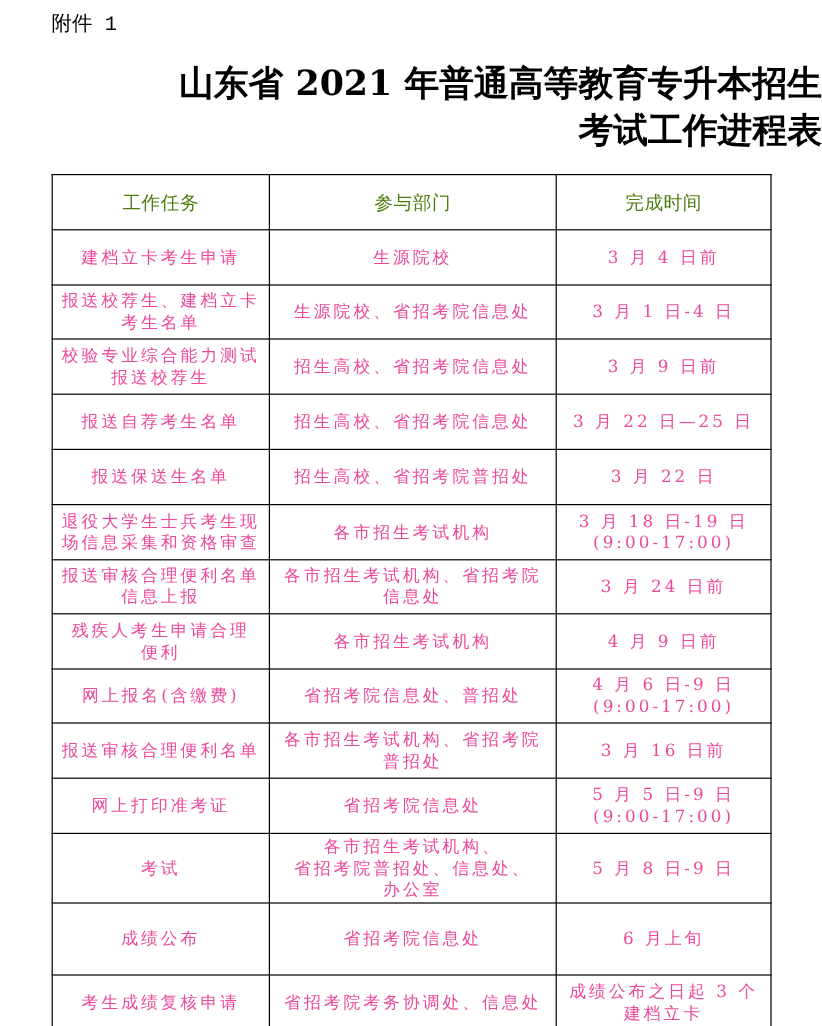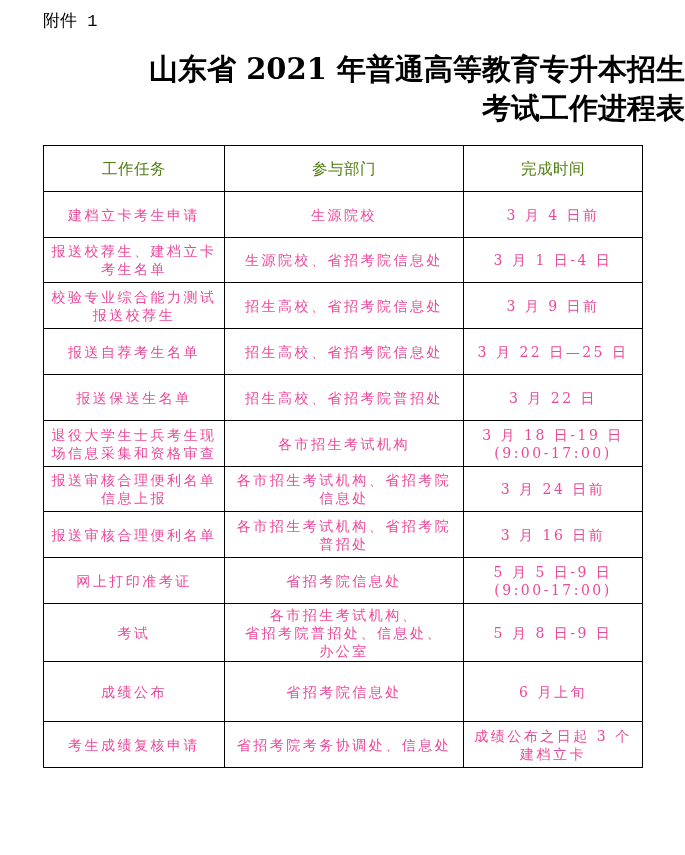--- a/index.html
+++ b/index.html
@@ -177,20 +177,44 @@
         <td>
           <span class="cell-line">各市招生考试机构、省招考院</span>
           <span class="cell-line">信息处</span>
         </td>
         <td class="date-cell">
           <span class="cell-line">3 月 24 日前</span>
         </td>
       </tr>
       <tr style="height: 46px;">
         <td>
+          <span class="cell-line">残疾人考生申请合理</span>
+          <span class="cell-line">便利</span>
+        </td>
+        <td>
+          <span class="cell-line">各市招生考试机构</span>
+        </td>
+        <td class="date-cell">
+          <span class="cell-line">4 月 9 日前</span>
+        </td>
+      </tr>
+      <tr style="height: 45px;">
+        <td>
+          <span class="cell-line">网上报名(含缴费)</span>
+        </td>
+        <td>
+          <span class="cell-line">省招考院信息处、普招处</span>
+        </td>
+        <td class="date-cell">
+          <span class="cell-line">4 月 6 日-9 日</span>
+          <span class="cell-line">(9:00-17:00)</span>
+        </td>
+      </tr>
+      <tr style="height: 46px;">
+        <td>
           <span class="cell-line">报送审核合理便利名单</span>
         </td>
         <td>
           <span class="cell-line">各市招生考试机构、省招考院</span>
           <span class="cell-line">普招处</span>
         </td>
         <td class="date-cell">
           <span class="cell-line">3 月 16 日前</span>
         </td>
       </tr>

